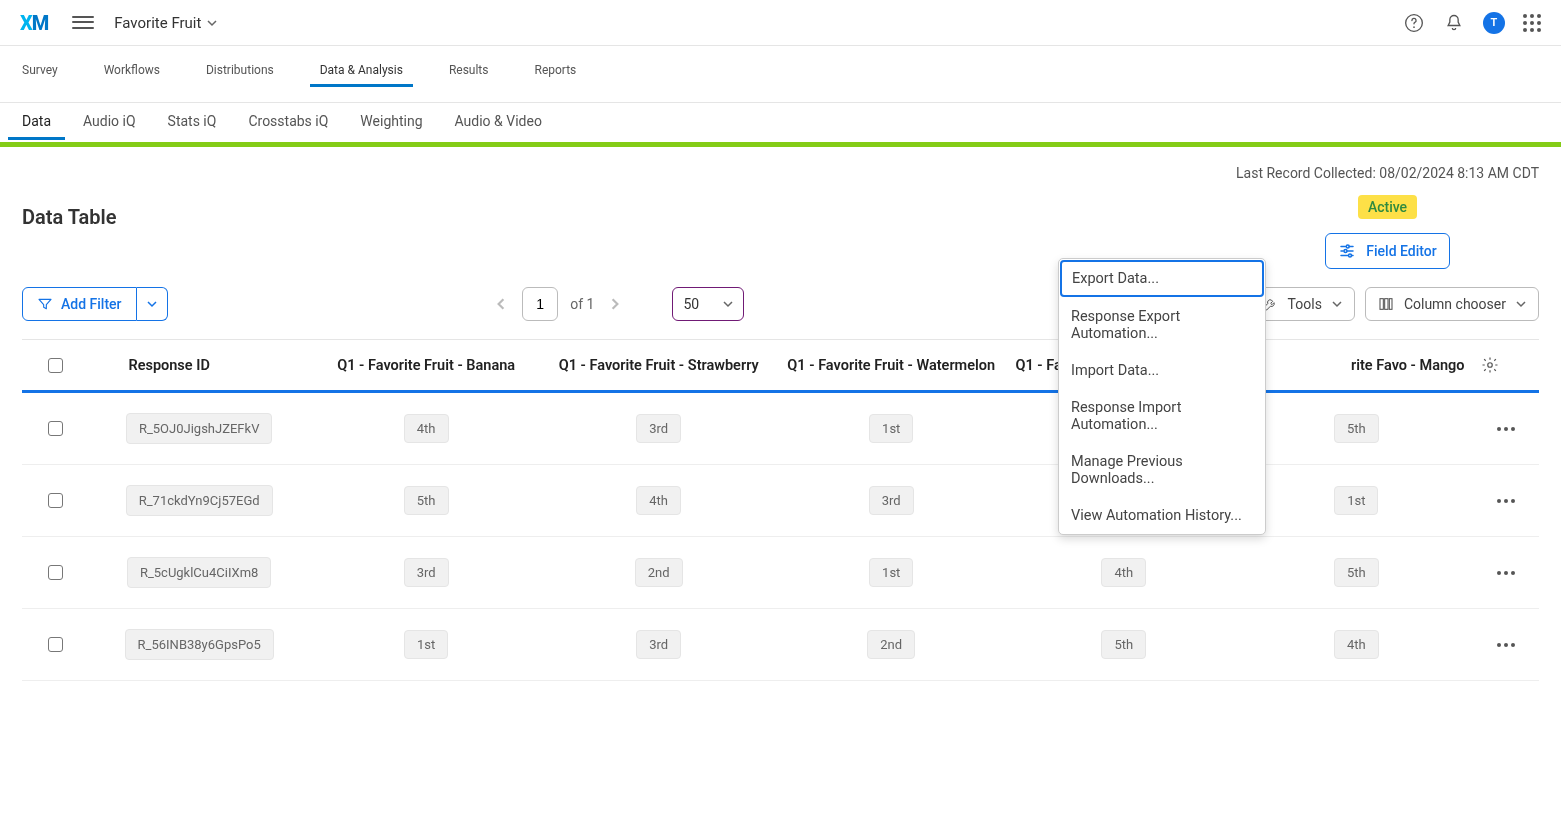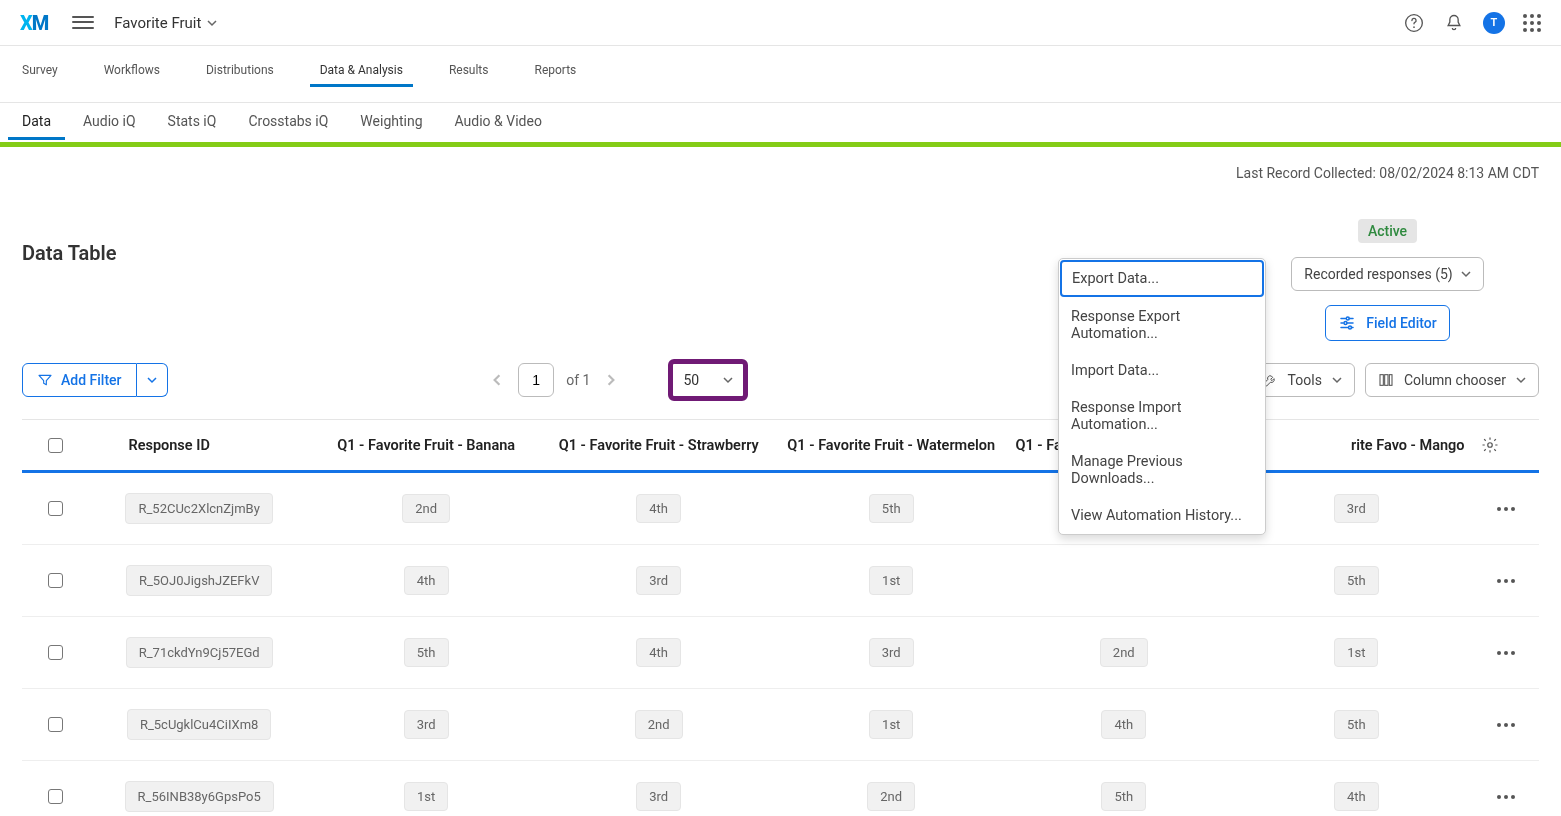--- a/index.html
+++ b/index.html
@@ -70,21 +70,21 @@
   
   .content-head {
     padding: 18px 22px 8px;
     display: flex;
     align-items: center;
     border-top: 5px solid #84cc16;
   }
   .page-title { font-size: 20px; font-weight: 600; }
   .head-right { margin-left: auto; display: flex; align-items: center; gap: 14px; font-size: 14px; flex-direction: column; }
   .last-record { color: #555; }
-  .badge-active { background: #e5e5e5; color: #2f8a3f; padding: 4px 10px; border-radius: 4px; font-weight: 500; font-size: 14px; margin-top: 24px; }
+  .badge-active { background: #fde047; color: #2f8a3f; padding: 4px 10px; border-radius: 4px; font-weight: 500; font-size: 14px; }
   .recorded-btn {
     border: 1px solid #bbb; border-radius: 6px; padding: 8px 12px; display: flex; align-items: center; gap: 8px; cursor: pointer; color:#444;
   }
   .field-editor-btn {
     border: 1px solid #1473e6; border-radius: 6px; padding: 8px 12px; display: flex; align-items: center; gap: 10px; cursor: pointer; color: #1473e6; font-weight:500;
   }
 
   
   .toolbar-row {
     padding: 10px 22px 18px;
@@ -98,21 +98,21 @@
   .filter-drop {
     border: 1px solid #1473e6; border-left:none; border-radius: 0 6px 6px 0; padding: 8px 10px; display: flex; align-items: center; cursor: pointer; color: #1473e6;
   }
   .pager { margin-left: auto; margin-right: auto; display: flex; align-items: center; gap: 12px; }
   .pager-arrow { width: 18px; height: 18px; color: #bbb; cursor: pointer; display:flex; align-items:center; justify-content:center;}
   .page-input {
     width: 36px; height: 34px; border: 1px solid #bbb; border-radius: 6px; text-align: center; font-size: 14px;
   }
   .of-text { color: #666; }
   .page-size {
-    border: 5px solid #701a75; border-radius: 6px; padding: 8px 10px; display: flex; align-items: center; gap: 24px; cursor:pointer;
+    border: 1px solid #701a75; border-radius: 6px; padding: 8px 10px; display: flex; align-items: center; gap: 24px; cursor:pointer;
   }
   .toolbar-right { display: flex; align-items: center; gap: 10px; }
   .tool-btn {
     border: 1px solid #bbb; border-radius: 6px; padding: 8px 12px; display: flex; align-items: center; gap: 10px; cursor: pointer; color: #444; position:relative;
   }
   .annotation-badge {
     position: absolute;
     top: -18px;
     right: -8px;
     width: 30px; height: 30px;
@@ -265,26 +265,20 @@
   <div class="nav-item">Crosstabs iQ</div>
   <div class="nav-item">Weighting</div>
   <div class="nav-item">Audio &amp; Video</div>
 </div>
 
 <div class="content-head">
   <div class="page-title">Data Table</div>
   <div class="head-right">
     <span class="last-record">Last Record Collected: 08/02/2024 8:13 AM CDT</span>
     <span class="badge-active">Active</span>
-    <div class="recorded-btn">
-      <span>Recorded responses (5)</span>
-      <svg width="10" height="10" viewBox="0 0 10 10">
-          <path d="M1 3 L5 7 L9 3" stroke="#666" stroke-width="1.5" fill="none"></path>
-        </svg>
-    </div>
     <div class="field-editor-btn">
       <svg width="18" height="18" viewBox="0 0 24 24">
           <path d="M4 6h6M4 12h3M4 18h9" stroke="#1473e6" stroke-width="2" stroke-linecap="round"></path>
           <circle cx="13" cy="6" r="2" stroke="#1473e6" stroke-width="2" fill="none"></circle>
           <circle cx="10" cy="12" r="2" stroke="#1473e6" stroke-width="2" fill="none"></circle>
           <circle cx="16" cy="18" r="2" stroke="#1473e6" stroke-width="2" fill="none"></circle>
           <path d="M15 6h5M12 12h8M18 18h2" stroke="#1473e6" stroke-width="2" stroke-linecap="round"></path>
         </svg>
       <span>Field Editor</span>
     </div>
@@ -391,38 +385,20 @@
               <path d="M12 2v3M12 19v3M4.2 4.2l2.1 2.1M17.7 17.7l2.1 2.1M2 12h3M19 12h3M4.2 19.8l2.1-2.1M17.7 6.3l2.1-2.1" stroke="#555" stroke-width="1.6"></path>
             </svg>
         </th>
       </tr>
     </thead>
     <tbody id="tbody">
         <tr>
           <td>
             <div class="chk"></div>
           </td>
-          <td><span class="resp-id">R_52CUc2XlcnZjmBy</span></td>
-          <td><span class="rank-chip">2nd</span></td>
-          <td><span class="rank-chip">4th</span></td>
-          <td><span class="rank-chip">5th</span></td>
-          <td></td>
-          <td><span class="rank-chip">3rd</span></td>
-          <td>
-            <div class="row-actions">
-              <span></span>
-              <span></span>
-              <span></span>
-            </div>
-          </td>
-        </tr>
-        <tr>
-          <td>
-            <div class="chk"></div>
-          </td>
           <td><span class="resp-id">R_5OJ0JigshJZEFkV</span></td>
           <td><span class="rank-chip">4th</span></td>
           <td><span class="rank-chip">3rd</span></td>
           <td><span class="rank-chip">1st</span></td>
           <td></td>
           <td><span class="rank-chip">5th</span></td>
           <td>
             <div class="row-actions">
               <span></span>
               <span></span>

